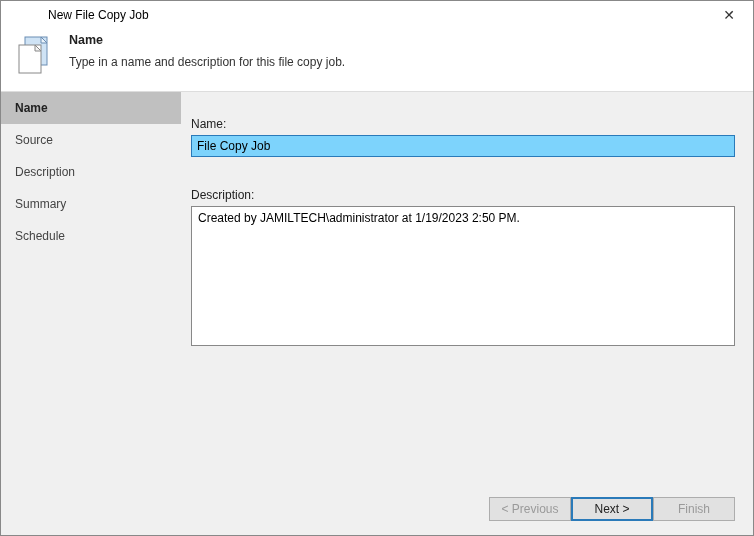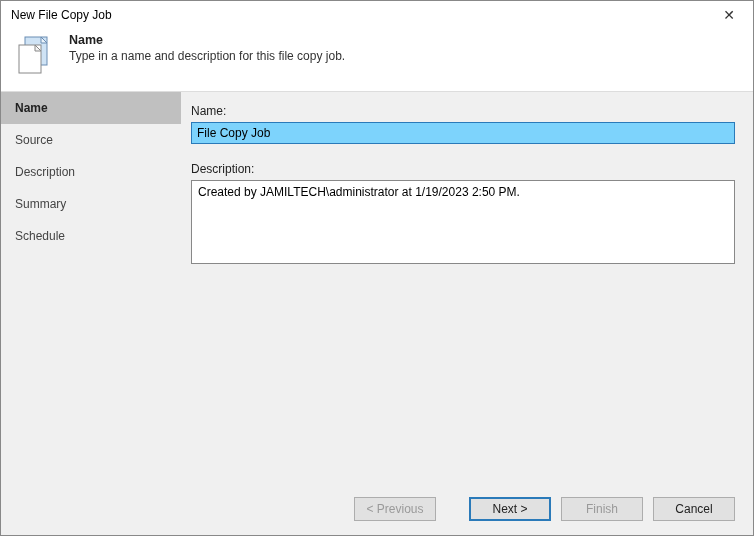--- a/index.html
+++ b/index.html
@@ -11,23 +11,24 @@
       height: 536px;
       overflow: hidden;
       border: 1px solid #888;
       display: flex;
       flex-direction: column;
     }
     .titlebar {
       display: flex;
       justify-content: space-between;
       align-items: center;
-      padding: 6px 10px 4px 10px;
+      padding: 6px 10px 4px 22px;
       background: #fff;
       font-size: 12px;
+      margin-left: 25px;
     }
     .titlebar .close {
       font-size: 14px;
       color: #333;
       padding: 0 8px;
       cursor: pointer;
     }
     .header {
       display: flex;
       align-items: flex-start;
@@ -38,21 +39,21 @@
     }
     .header-icon svg { display: block; }
     .header-text .title {
       font-weight: bold;
       font-size: 12.5px;
       color: #222;
     }
     .header-text .subtitle {
       font-size: 12px;
       color: #333;
-      margin-top: 2px;
+      margin-top: 8px;
     }
     .body {
       flex: 1;
       display: flex;
       background: #f0f0f0;
       min-height: 0;
     }
     .sidebar {
       width: 180px;
       background: #f0f0f0;
@@ -72,68 +73,66 @@
     .content {
       flex: 1;
       padding: 10px 18px 10px 10px;
       display: flex;
       flex-direction: column;
       gap: 4px;
     }
     .field-label {
       font-size: 12px;
       color: #222;
-      margin-top: 2px;
+      margin-top: 15px;
     }
     .text-input {
       width: 100%;
       border: 1px solid #2a7ab9;
       padding: 3px 5px;
       font-size: 12px;
       font-family: inherit;
       background: #7dd3fc;
       outline: none;
       height: 22px;
     }
     .textarea {
       width: 100%;
       border: 1px solid #888;
       padding: 4px 6px;
       font-size: 12px;
       font-family: inherit;
       background: #fff;
       resize: none;
-      height: 84px;
+      height: 140px;
       outline: none;
     }
     .footer {
       display: flex;
       justify-content: flex-end;
-      gap: 10px;
       padding: 10px 18px 14px 10px;
       background: #f0f0f0;
     }
     .btn {
       min-width: 82px;
       height: 24px;
       border: 1px solid #adadad;
       background: #e1e1e1;
       font-size: 12px;
       font-family: inherit;
       cursor: pointer;
       color: #222;
     }
     .btn:disabled {
       color: #9a9a9a;
       cursor: default;
     }
     .btn.primary {
       border: 2px solid #2a7ab9;
       background: #e1e1e1;
-      margin-left: 23px;
     }
   </style>
 </head>
 <body>
 
 <div class="titlebar">
   <span>New File Copy Job</span>
   <span class="close">✕</span>
 </div>
 
@@ -177,14 +176,13 @@
     <div style="height:8px"></div>
     <label class="field-label">Description:</label>
     <textarea class="textarea" style="">Created by JAMILTECH\administrator at 1/19/2023 2:50 PM.</textarea>
   </div>
 </div>
 
 <div class="footer">
   <button class="btn" disabled="">&lt; Previous</button>
   <button class="btn primary">Next &gt;</button>
   <button class="btn" disabled="">Finish</button>
-  <button class="btn">Cancel</button>
 </div>
 
 </body></html>

